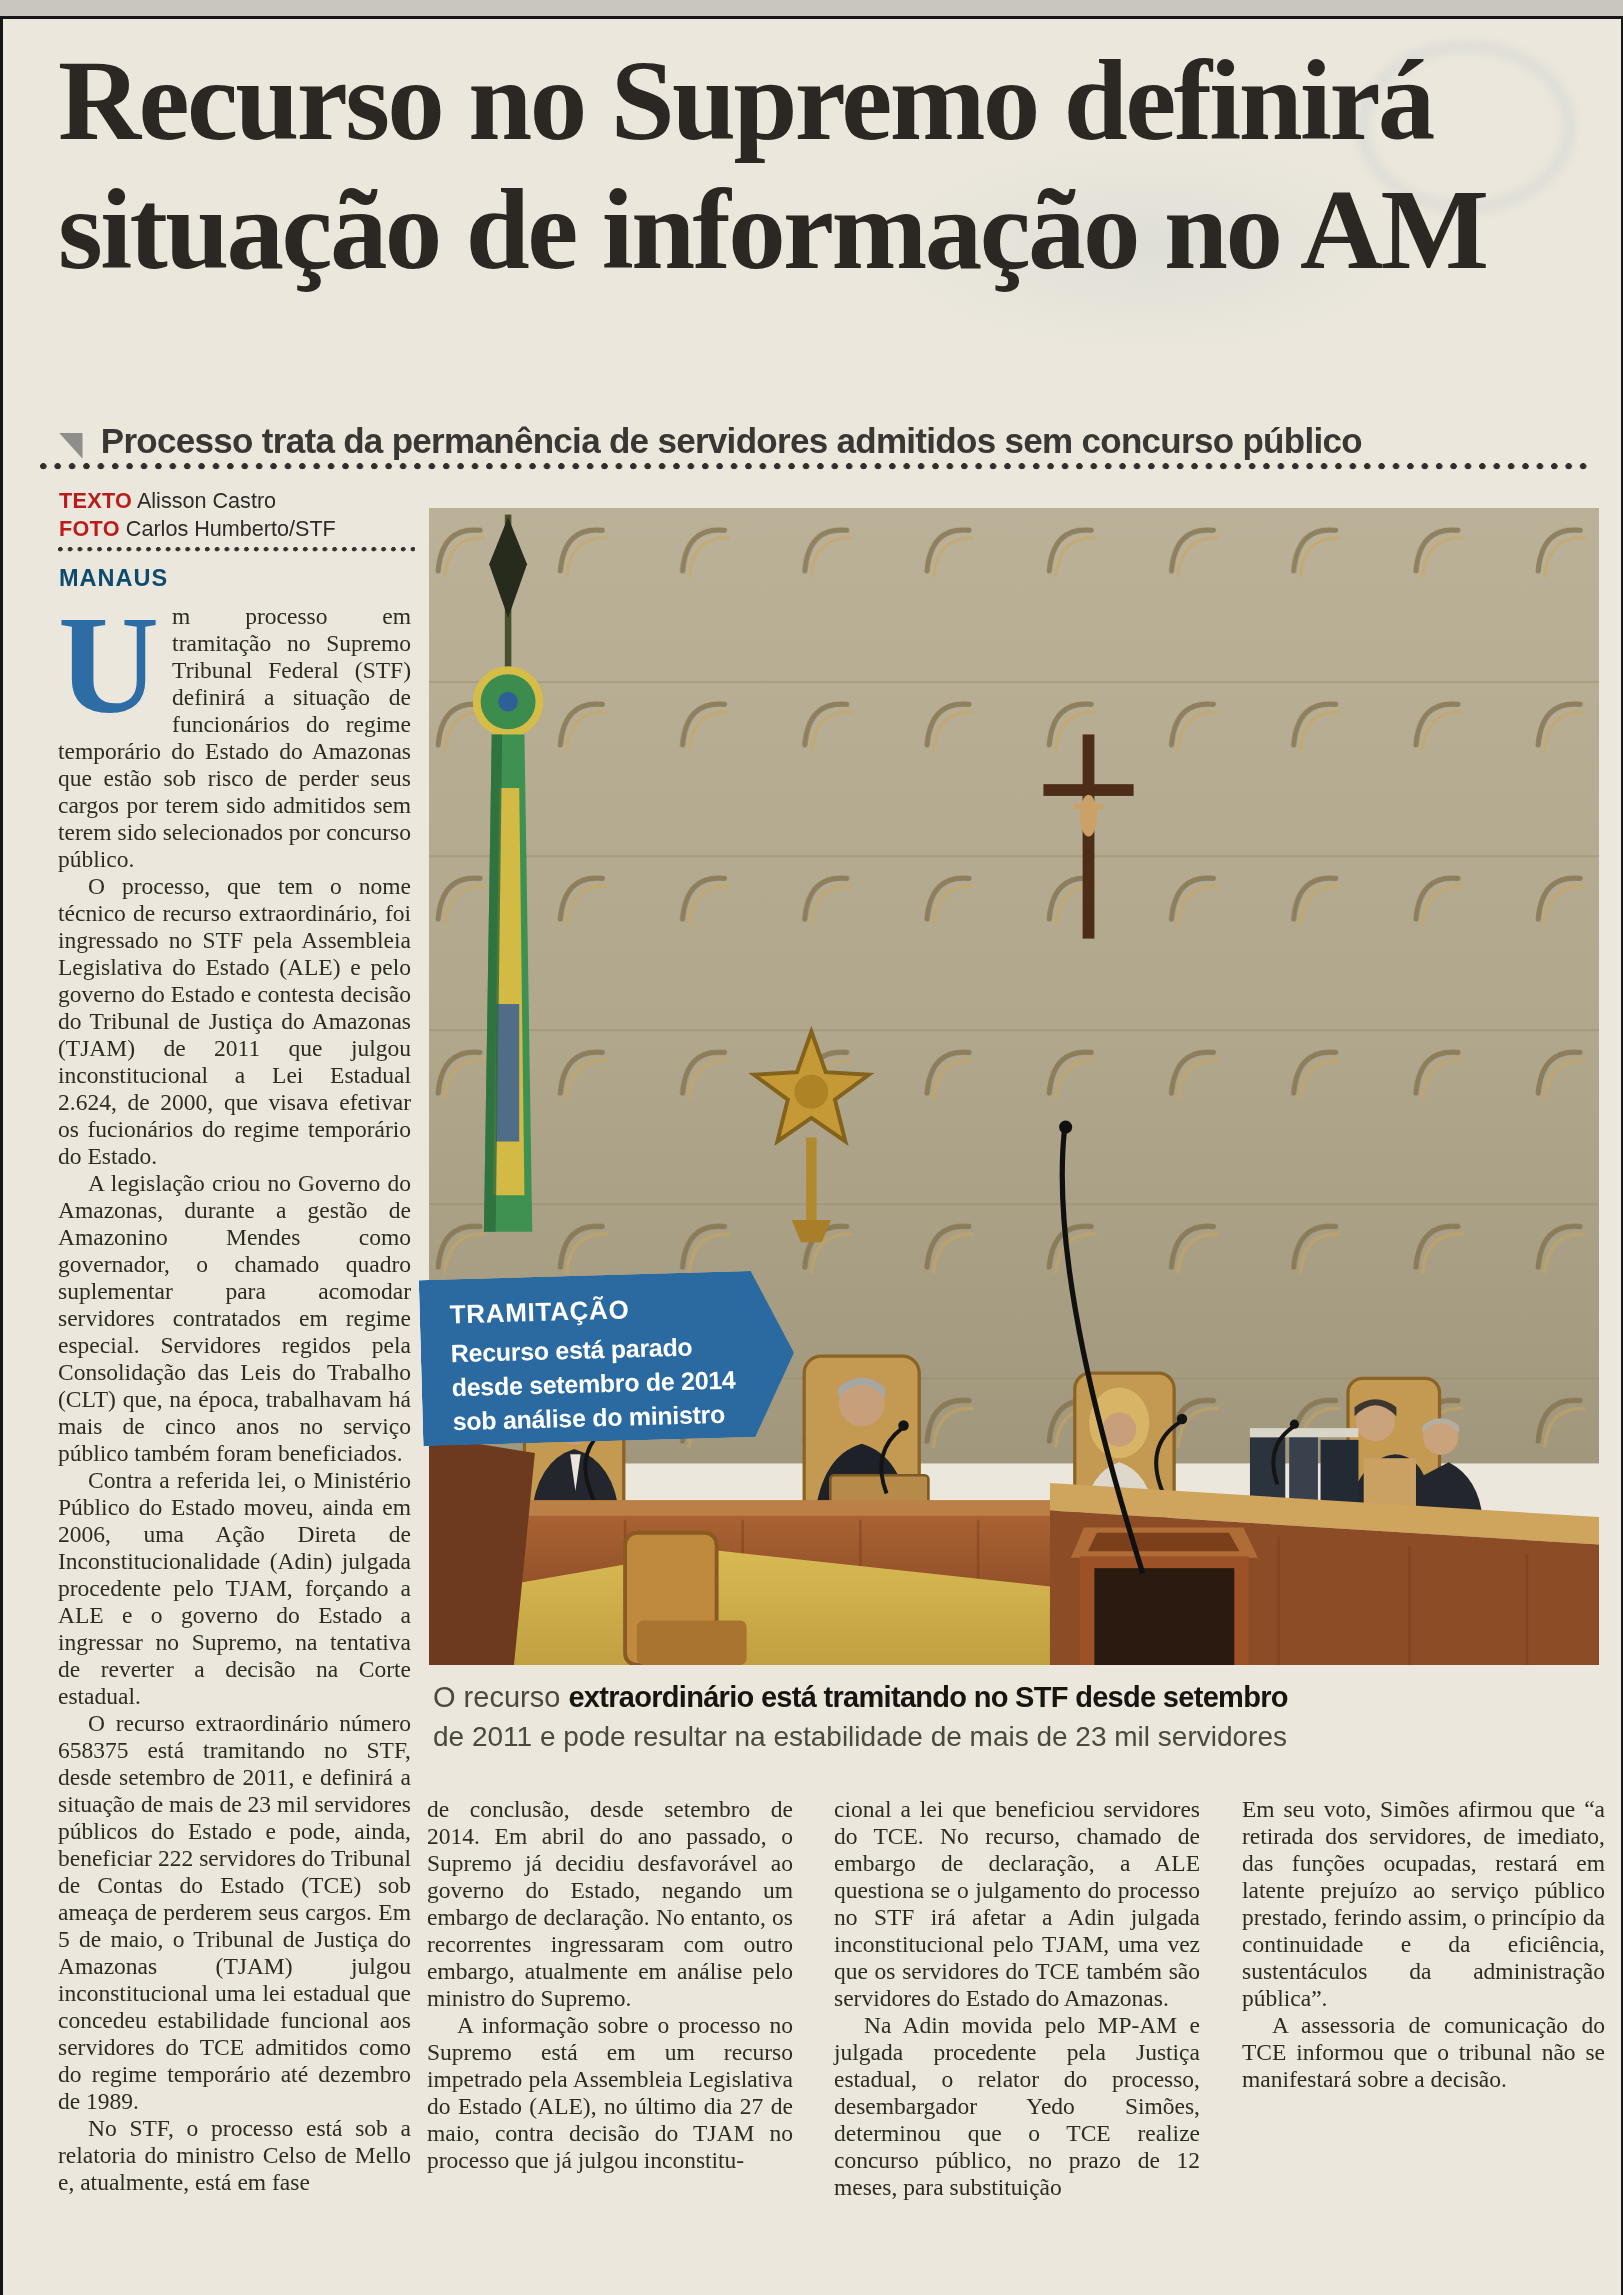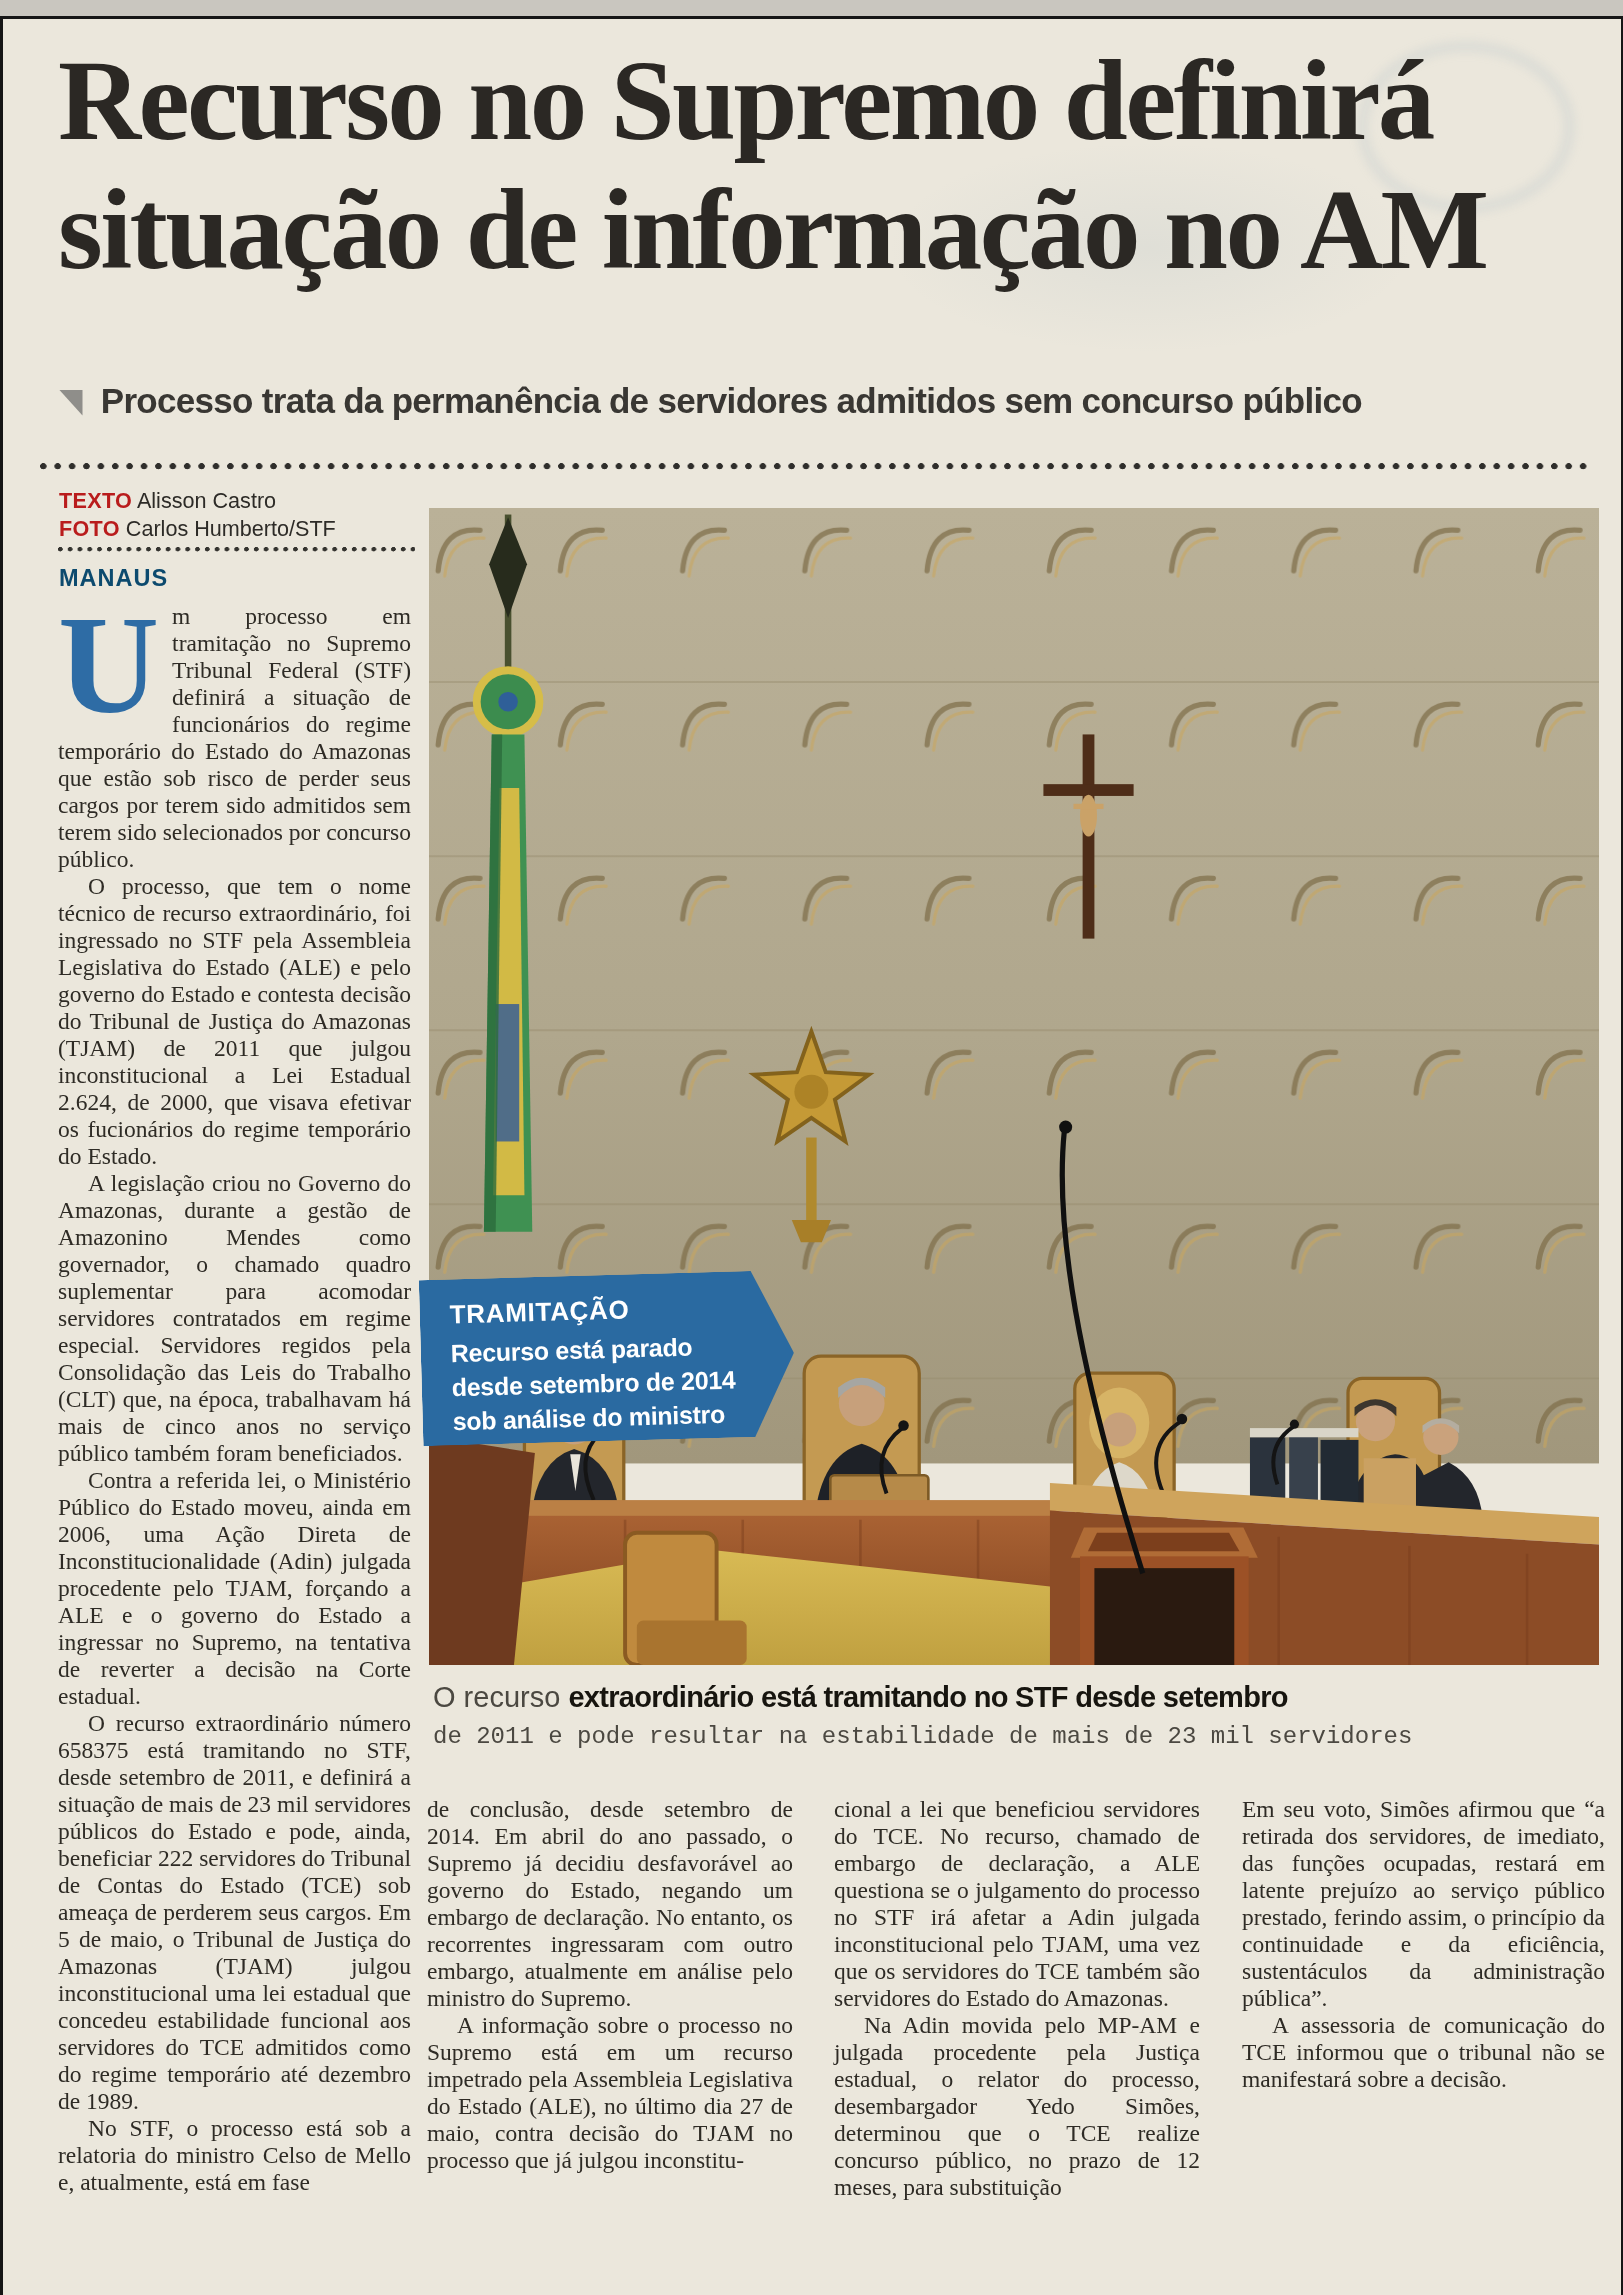--- a/index.html
+++ b/index.html
@@ -12,21 +12,21 @@
   
   .stain{position:absolute;right:46px;top:22px;width:196px;height:150px;border-radius:50%;
     border:11.8px solid rgba(140,165,185,.16);filter:blur(4.6px);pointer-events:none;}
   .ghost{position:absolute;left:771px;top:78px;width:752px;height:301px;pointer-events:none;
     background:radial-gradient(closest-side,rgba(120,150,170,.10),transparent 70%);}
   
   .headline{position:absolute;left:55px;top:17px;margin:0;
     font:700 115px/129px "Liberation Serif",serif;color:#2b2824;letter-spacing:-2.6px;}
   .headline span{display:block;}
   
-  .subtitle-row{position:absolute;left:56px;top:360px;display:flex;align-items:flex-start;}
+  .subtitle-row{position:absolute;left:56px;top:400px;display:flex;align-items:center;}
   .tri{flex:0 0 auto;width:23.5px;height:26px;margin:10.5px 18.3px 0 0;background:#8f8e8a;
     clip-path:polygon(0 0,100% 0,100% 100%);}
   .subtitle{font:700 35px/43px "Liberation Sans",sans-serif;color:#393733;letter-spacing:-0.7px;}
   
   .dotrule{position:absolute;height:7.2px;background-repeat:repeat-x;}
   .dotrule.full{left:37px;top:444px;width:1548px;
     background-image:radial-gradient(circle at 3.3px 3.3px,#2f2e2b 2.9px,transparent 3.5px);
     background-size:14.4px 7.2px;}
   .dotrule.colrule{left:55px;top:528px;width:357px;height:5.2px;
     background-image:radial-gradient(circle at 2.3px 2.3px,#34332f 2.1px,transparent 2.6px);
@@ -55,21 +55,21 @@
     transform:rotate(-1.6deg);padding:19.6px 46px 0 30px;color:#fff;
     font-family:"Liberation Sans",sans-serif;}
   .ov-kicker{font-weight:700;font-size:26px;line-height:31px;letter-spacing:0.7px;}
   .ov-text{font-weight:700;font-size:25px;line-height:34px;width:295px;margin-top:6.5px;letter-spacing:-0.3px;}
   
   .caption{position:absolute;left:430px;top:1659px;width:1157px;
     font-family:"Liberation Sans",sans-serif;}
   .cap1{font-size:29px;line-height:38px;}
   .cap-reg{font-weight:400;color:#4b4841;}
   .cap-bold{font-weight:700;color:#17150f;letter-spacing:-0.7px;}
-  .cap2{font-size:24px;line-height:35px;font-weight:400;color:#4b4841;margin-top:2.6px;font-family:Liberation Mono, monospace;}
+  .cap2{font-size:28px;line-height:35px;font-weight:400;color:#4b4841;margin-top:2.6px;}
 </style>
 </head>
 <body>
 
 <div class="page">
 
   <div class="stain"></div>
   <div class="ghost"></div>
 
   <h1 class="headline">

